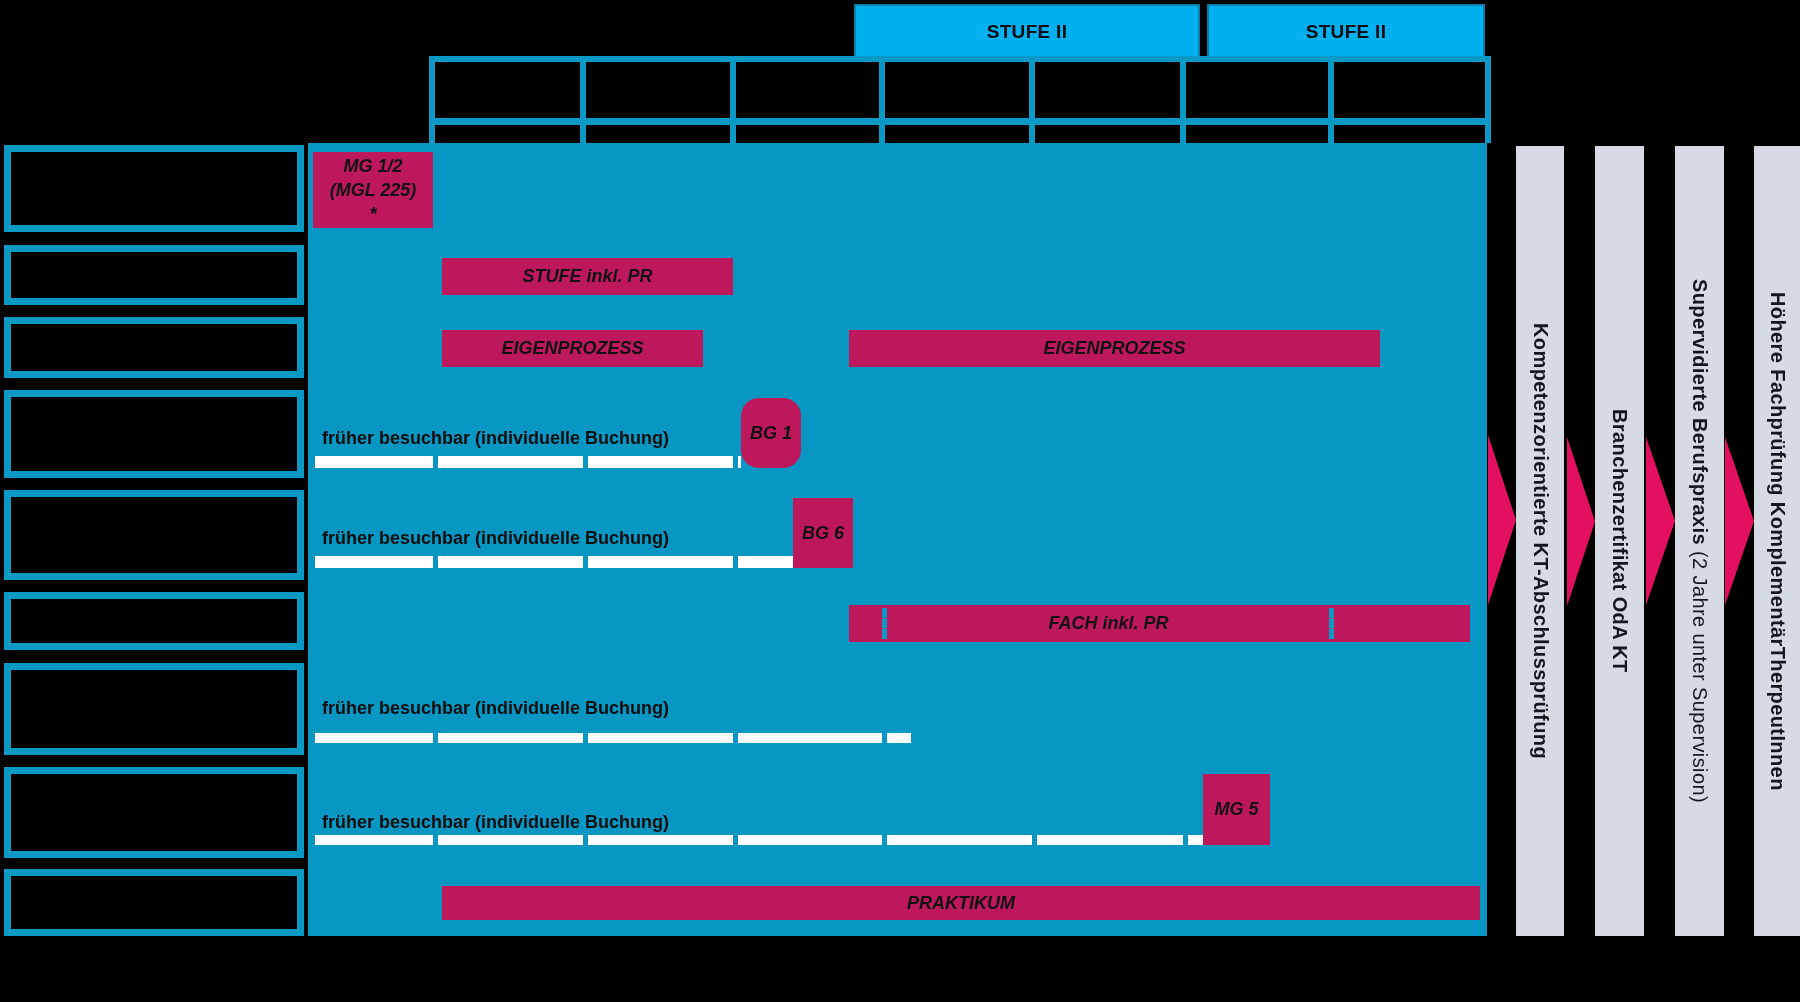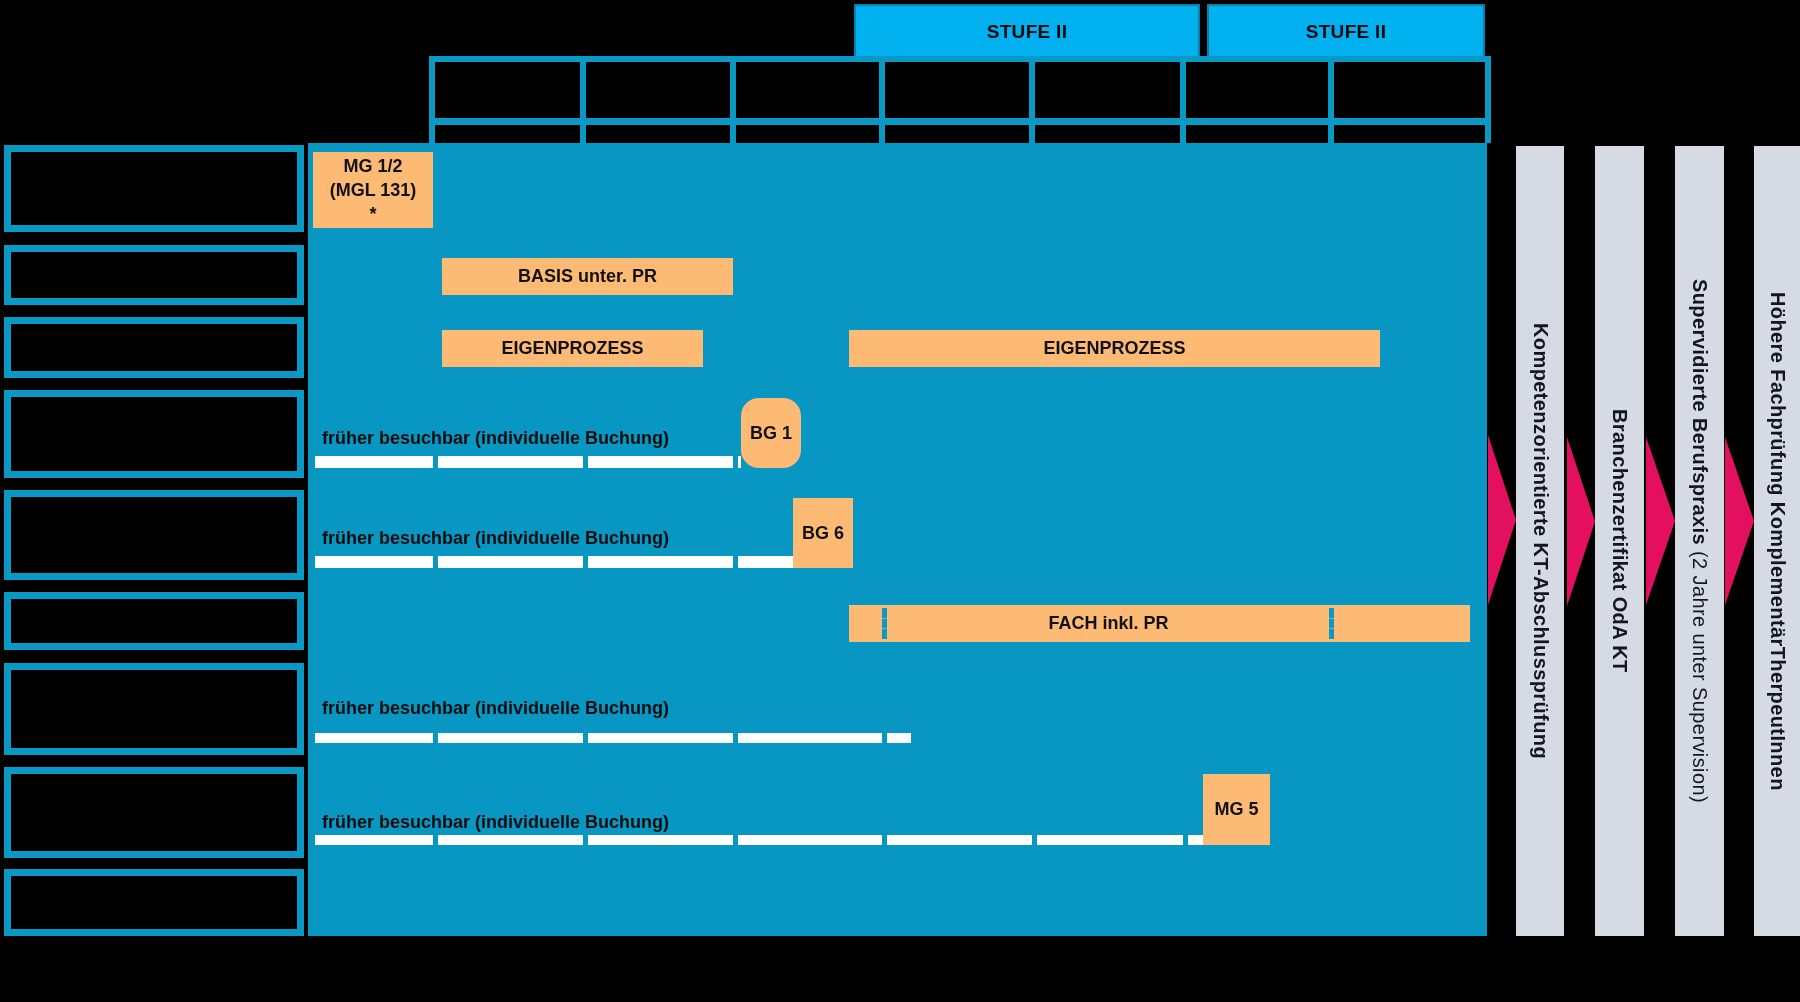--- a/index.html
+++ b/index.html
@@ -16,22 +16,22 @@
   }
   
   .gridback{background:var(--c-grid);}
   .gcell{background:#000;}
   
   .block{background:var(--c-block);}
   
   .lbox{background:#000;border:7px solid var(--c-grid);}
   
   .wbox{
-    background:#fdba74;display:flex;align-items:center;justify-content:center;
-    font-weight:bold;font-size:18px;color:#111;text-align:center;
+    background:#be185d;display:flex;align-items:center;justify-content:center;
+    font-weight:bold;font-size:18px;color:#111;text-align:center;font-style:italic;
   }
   .wbox .inner{line-height:24px;}
   .ubar{background:#fff;}
   .notch{background:var(--c-block);width:5px;}
   .note{
     font-weight:bold;font-size:18px;color:#0d0d0d;white-space:nowrap;
   }
   .dash{width:0;border-left:5px dashed var(--c-grid);}
   
   .mbar{
@@ -78,27 +78,27 @@
       <div class="abs gcell" style="left: 905px; top: 69px; width: 151px; height: 18px;"></div>
     </div>
 
   <div class="abs block" style="left:308px;top:143px;width:1179px;height:793px;"></div>
 
   <div id="leftboxes"></div>
 
   <div class="abs wbox" style="left:313px;top:152px;width:120px;height:76px;">
     <div class="inner">
       <div>MG 1/2</div>
-      <div>(MGL 131)</div>
+      <div>(MGL 225)</div>
       <div>*</div>
     </div>
   </div>
 
   <div class="abs wbox" style="left:442px;top:258px;width:291px;height:37px;">
-    <span>BASIS unter. PR</span>
+    <span>STUFE inkl. PR</span>
   </div>
 
   <div class="abs wbox" style="left:442px;top:330px;width:261px;height:37px;">
     <span>EIGENPROZESS</span>
   </div>
 
   <div class="abs wbox" style="left:849px;top:330px;width:531px;height:37px;">
     <span>EIGENPROZESS</span>
   </div>
 
@@ -122,20 +122,23 @@
 
   <div class="abs note" style="left:322px;top:698px;">früher besuchbar (individuelle Buchung)</div>
   <div class="abs ubar" style="left:315px;top:733px;width:596px;height:10px;"></div>
 
   <div class="abs note" style="left:322px;top:812px;">früher besuchbar (individuelle Buchung)</div>
   <div class="abs ubar" style="left:315px;top:835px;width:888px;height:10px;"></div>
   <div class="abs wbox" style="left:1203px;top:774px;width:67px;height:71px;">
     <span>MG 5</span>
   </div>
 
+  <div class="abs wbox" style="left:442px;top:886px;width:1038px;height:34px;">
+    <span>PRAKTIKUM</span>
+  </div>
 
   <div class="abs arrow" style="left:1488px;top:435px;width:28px;height:170px;"></div>
   <div class="abs arrow" style="left:1567px;top:437px;width:28px;height:169px;"></div>
   <div class="abs arrow" style="left:1646px;top:437px;width:29px;height:168px;"></div>
   <div class="abs arrow" style="left:1725px;top:437px;width:29px;height:168px;"></div>
 
   <div class="abs mbar" style="left:1516px;top:146px;width:48px;height:790px;">
     <div class="vtext"><span class="b">Kompetenzorientierte KT-Abschlussprüfung</span><span class="r"></span></div>
   </div>
   <div class="abs mbar" style="left:1595px;top:146px;width:49px;height:790px;">

